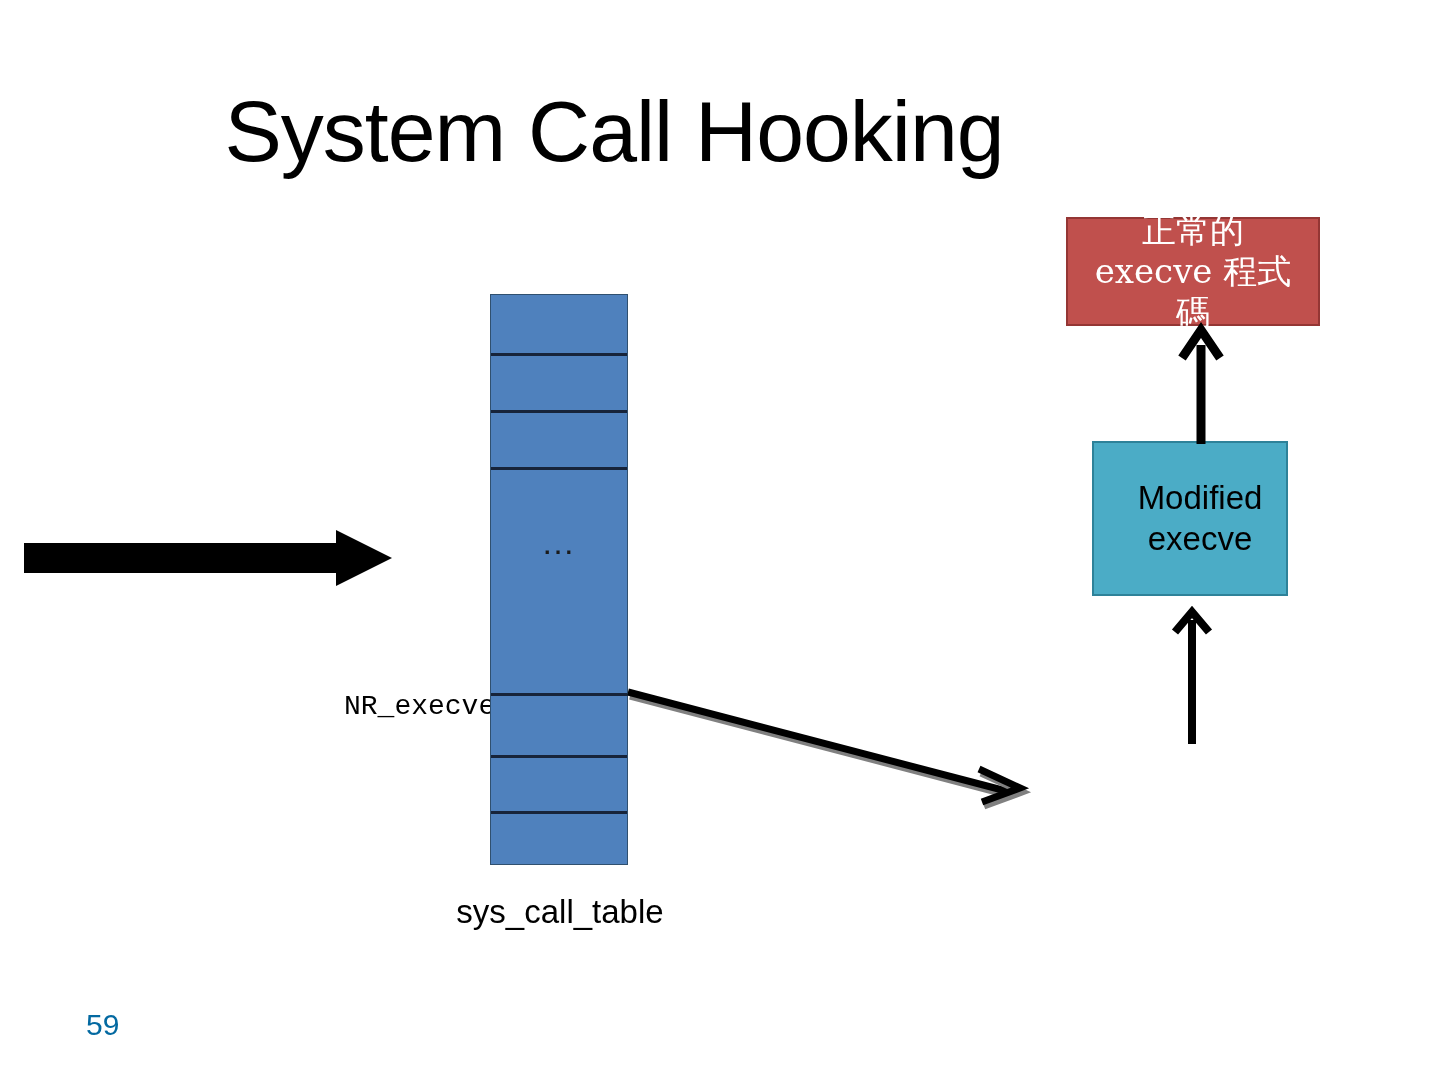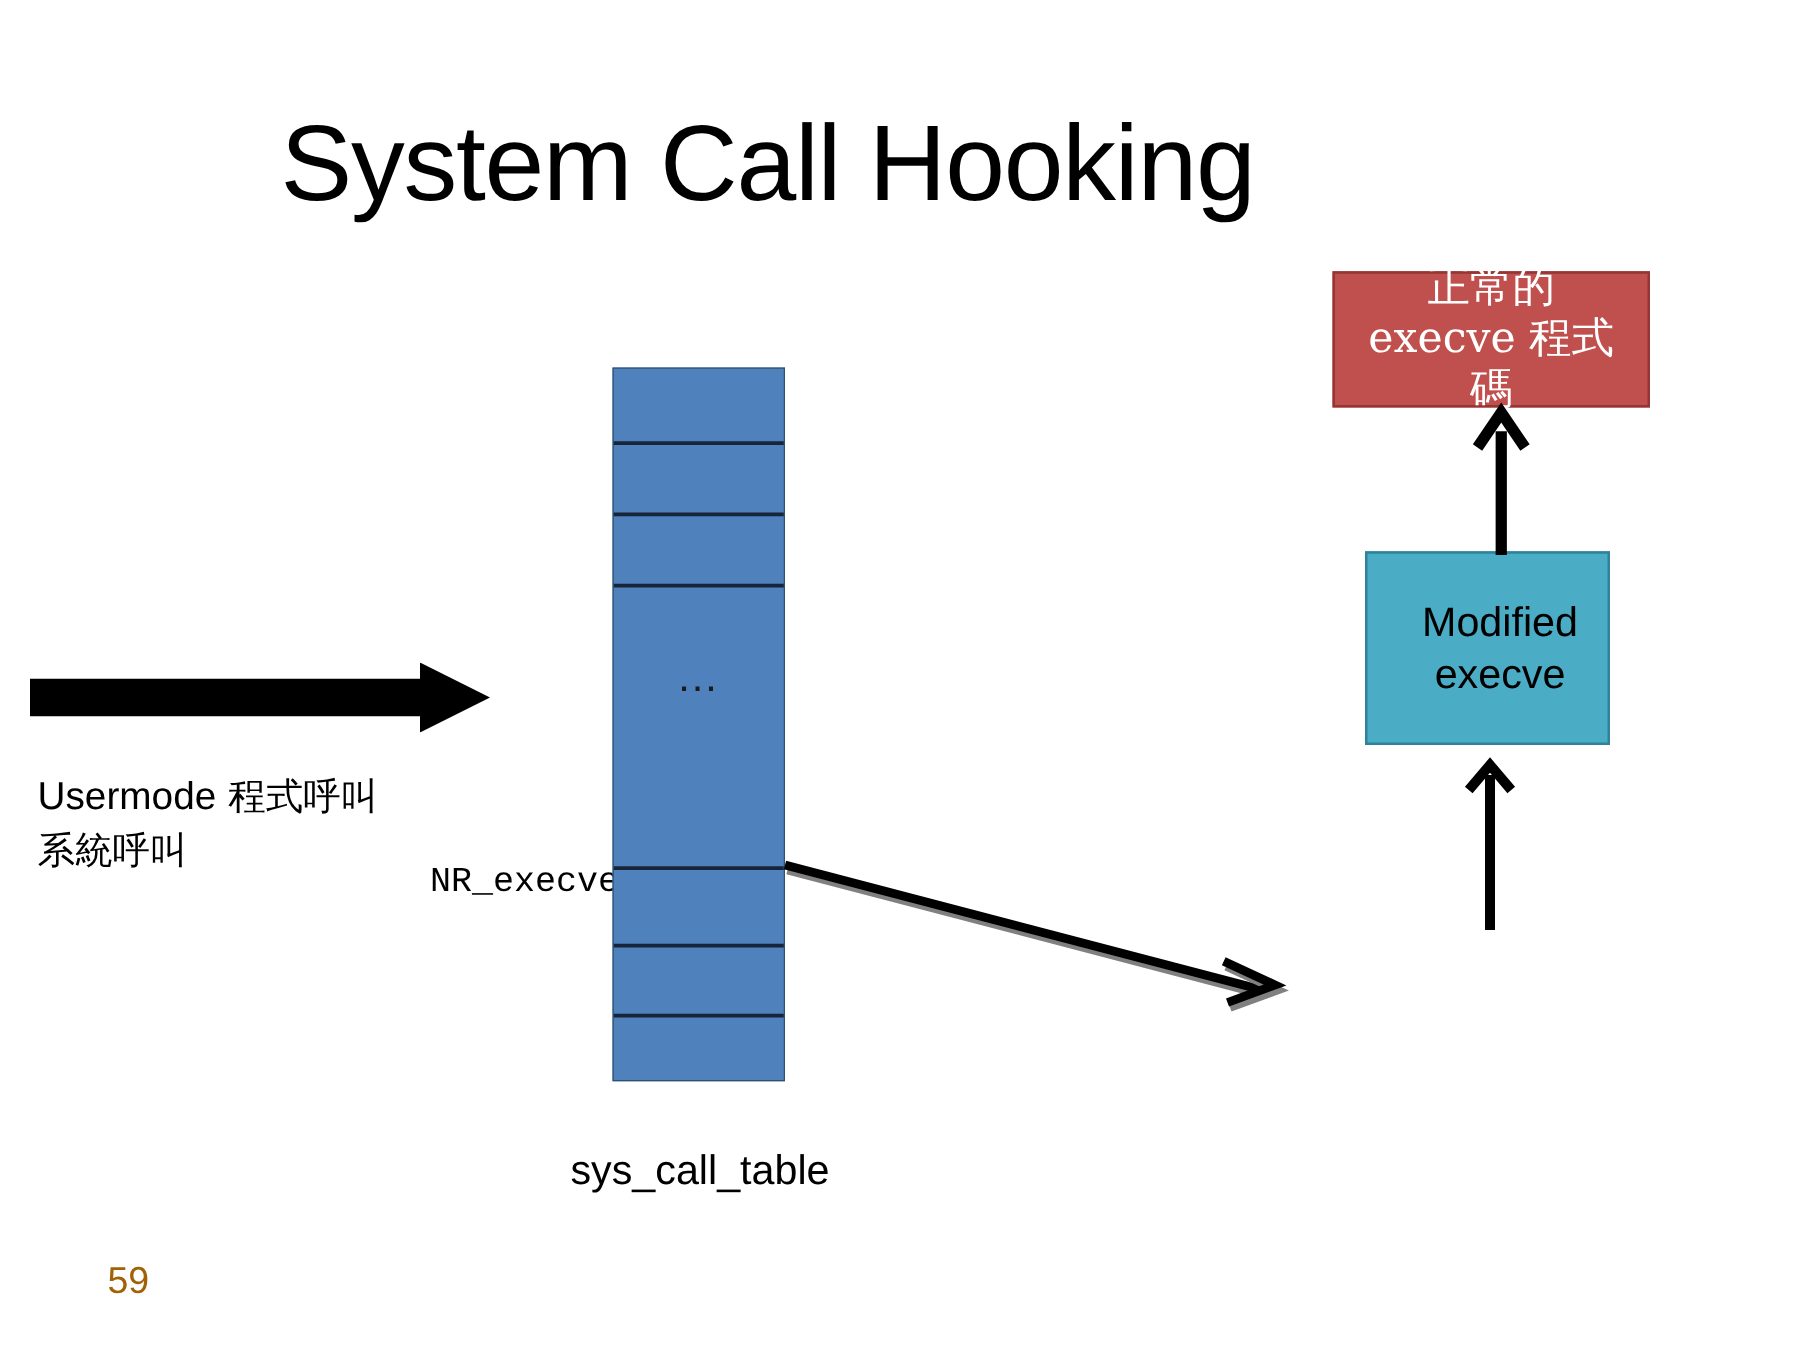--- a/index.html
+++ b/index.html
@@ -94,21 +94,21 @@
     width: 100%;
     text-align: center;
     font-size: 34px;
     color: #1a1a1a;
     letter-spacing: 2px;
     font-family: "Liberation Sans", sans-serif;
   }
   #syscall-table-caption {
     position: absolute;
     left: 430px;
-    top: 917px;
+    top: 893px;
     width: 260px;
     text-align: center;
     font-size: 33px;
     color: #000000;
     font-family: "Liberation Sans", sans-serif;
     white-space: nowrap;
   }
 
   
   .node-box {
@@ -172,41 +172,37 @@
     height: 1080px;
     pointer-events: none;
   }
 
   
   #page-number {
     position: absolute;
     left: 86px;
     top: 1008px;
     font-size: 30px;
-    color: #a16207;
+    color: #0369a1;
     font-family: "Liberation Sans", sans-serif;
   }
 </style>
 </head>
 <body>
 
 <div id="slide">
 
   <div id="title">System Call Hooking</div>
 
   <div id="usermode-arrow">
     <svg width="368" height="56" viewBox="0 0 368 56" xmlns="http://www.w3.org/2000/svg">
       <polygon points="0,13 312,13 312,0 368,28 312,56 312,43 0,43" fill="#000000"></polygon>
     </svg>
   </div>
 
-  <div id="usermode-label">
-    <span class="latin">Usermode</span><span class="cjk">&nbsp;</span><span class="cjk">程式呼叫</span><br>
-    <span class="cjk">系統呼叫</span>
-  </div>
 
   <div id="nr-execve-label">NR_execve</div>
 
   <div id="syscall-table">
     <div class="cell-divider" style="top:58px;"></div>
     <div class="cell-divider" style="top:115px;"></div>
     <div class="cell-divider" style="top:172px;"></div>
     <div class="cell-divider" style="top:398px;"></div>
     <div class="cell-divider" style="top:460px;"></div>
     <div class="cell-divider" style="top:516px;"></div>

